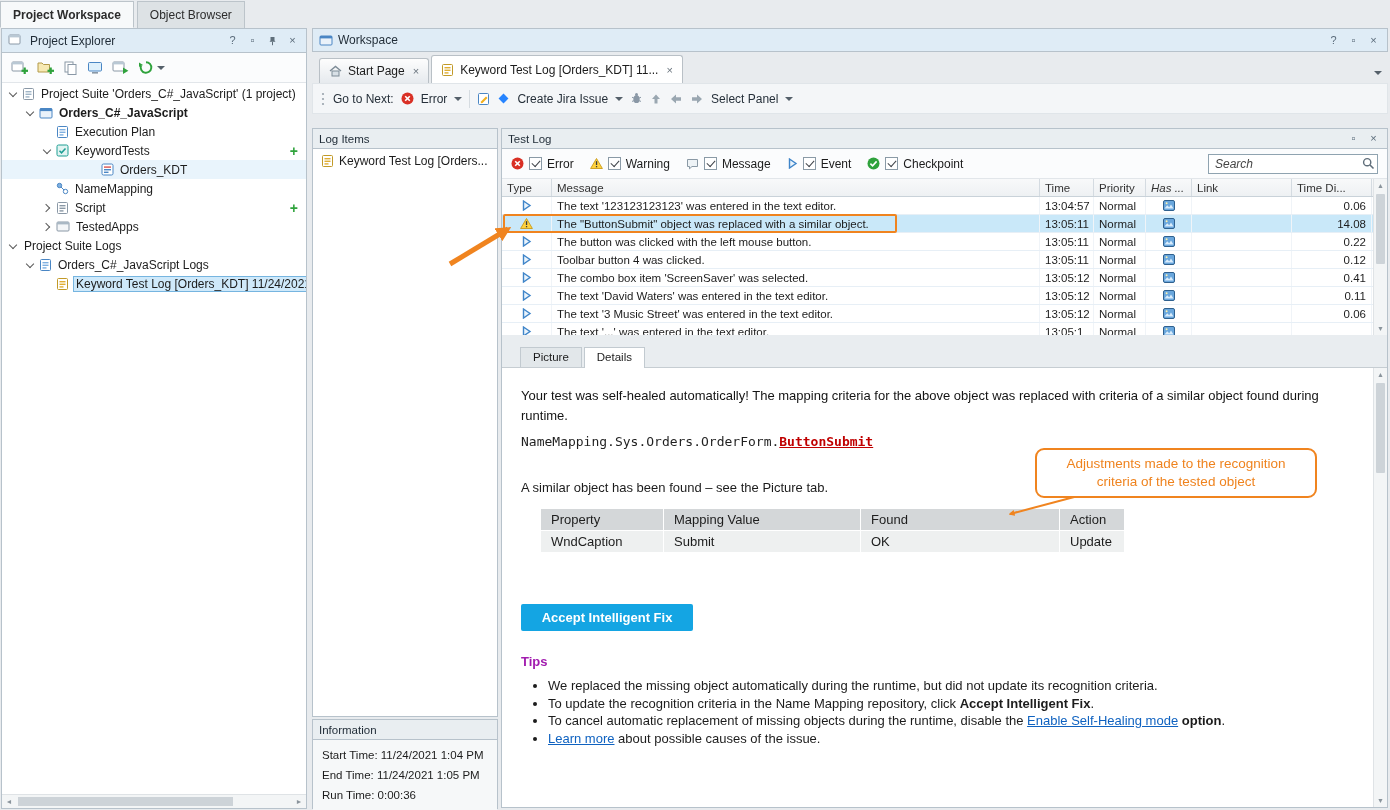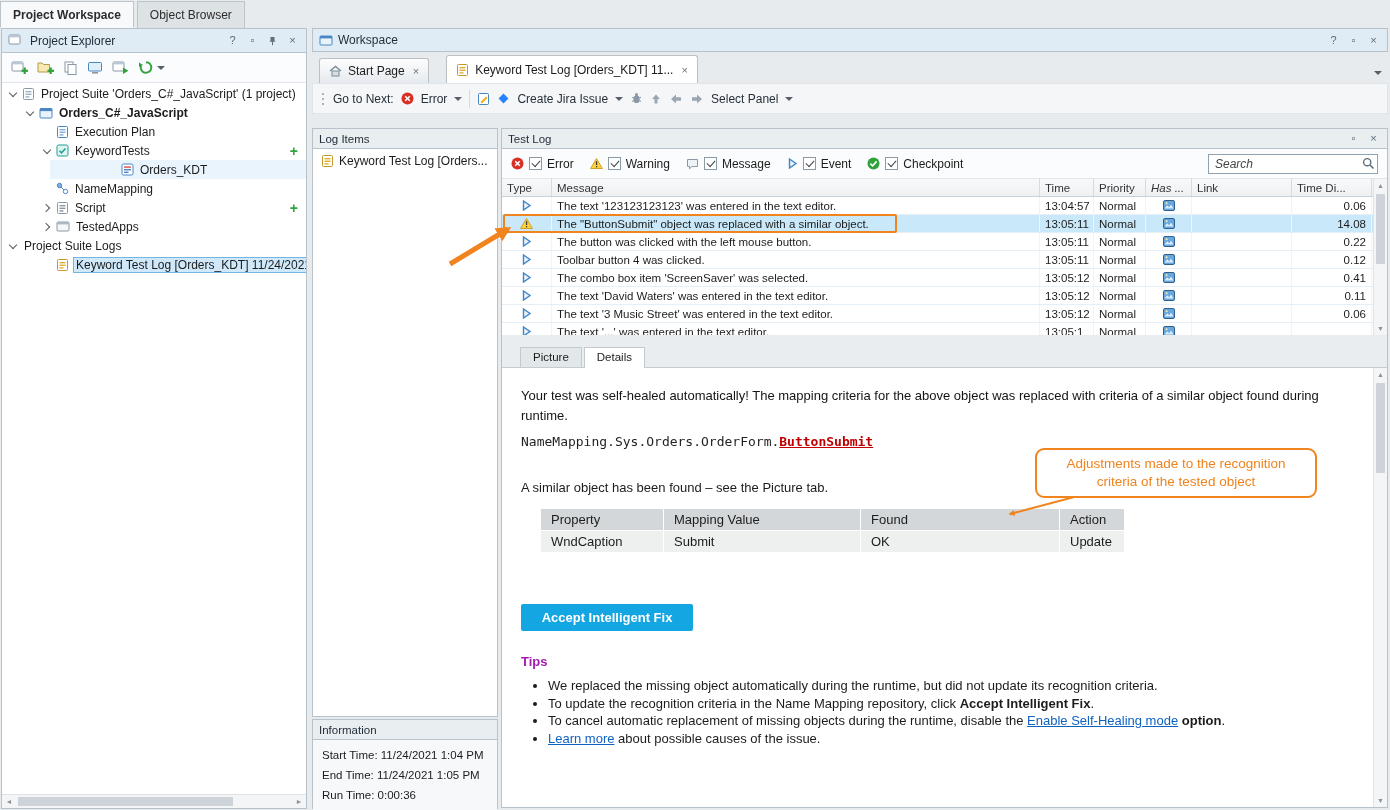--- a/index.html
+++ b/index.html
@@ -30,21 +30,21 @@
 .tlbl.sel{background:#cfe9fa;border:1px solid #76b5e0}
 .plus{position:absolute;right:8px;color:#2fa33c;font-weight:bold;font-size:14px;line-height:1}
 .chev{width:10px;height:10px;display:inline-block;position:relative;flex:none}
 .chev.open::before{content:"";position:absolute;left:2px;top:1px;width:5px;height:5px;border-right:1.4px solid #5a5a5a;border-bottom:1.4px solid #5a5a5a;transform:rotate(45deg)}
 .chev.closed::before{content:"";position:absolute;left:1px;top:2px;width:5px;height:5px;border-right:1.4px solid #5a5a5a;border-bottom:1.4px solid #5a5a5a;transform:rotate(-45deg)}
 .hscroll{position:absolute;left:0;right:0;bottom:0;height:14px;background:#f3f5f6;border-top:1px solid #dfe3e6}
 .hthumb{position:absolute;top:2px;height:9px;left:16px;width:215px;background:#cdd3d8}
 .harr{position:absolute;top:0;bottom:0;width:14px;display:flex;align-items:center;justify-content:center;color:#8a949c;font-size:7px}
 
 .ws-tabs{position:absolute;left:312px;top:54px;width:1076px;height:29px;display:flex;align-items:flex-end;padding-left:7px}
-.doc-tab{display:inline-flex;align-items:center;gap:6px;height:25px;padding:0 9px;border:1px solid #b9c0c6;border-bottom:none;border-radius:3px 3px 0 0;background:linear-gradient(#fdfdfd,#e6eaee);margin-right:17px;white-space:nowrap}
+.doc-tab{display:inline-flex;align-items:center;gap:6px;height:25px;padding:0 9px;border:1px solid #b9c0c6;border-bottom:none;border-radius:3px 3px 0 0;background:linear-gradient(#fdfdfd,#e6eaee);margin-right:2px;white-space:nowrap}
 .doc-tab.active{background:#fff;height:28px}
 .tab-x{color:#6a757e;font-size:11px;margin-left:2px}
 .ws-toolbar{position:absolute;left:312px;top:83px;width:1076px;height:31px;background:#f4f6f8;border:1px solid #e0e5e9;display:flex;align-items:center;gap:7px;padding:0 8px;white-space:nowrap}
 .tb-lbl{color:#26303a}
 
 .li-item{display:flex;align-items:center;gap:5px;padding:5px 8px;white-space:nowrap;overflow:hidden}
 .info-body{padding:5px 9px;background:#f6f8f9;height:100%;font-size:11.5px}
 .info-line{height:20px;display:flex;align-items:center;white-space:nowrap;overflow:hidden}
 
 .tl-filter{position:absolute;left:0;right:0;top:20px;height:30px;display:flex;align-items:center;gap:16px;padding:0 9px;background:#fbfcfd;border-bottom:1px solid #e2e6ea}
@@ -219,21 +219,21 @@
           <span class="chev open"></span>
           <span class="ic">
             <svg width="13" height="13" viewBox="0 0 13 13">
               <rect x="1" y="1" width="11" height="11" rx="1.5" fill="#e2f4f2" stroke="#1d9e93"></rect>
               <path d="M3.5 6.8 L5.5 8.8 L9.5 4.4" stroke="#1d9e93" stroke-width="1.5" fill="none"></path>
             </svg>
           </span>
           <span class="tlbl">KeywordTests</span>
           <span class="plus">+</span>
         </div>
-        <div class="trow hl" style="padding-left: 57px; margin-left: 48px;">
+        <div class="trow hl" style="padding-left: 85px;">
           <span class="chev"></span>
           <span class="ic">
             <svg width="13" height="13" viewBox="0 0 13 13">
               <rect x="1" y="1" width="11" height="11" rx="1.5" fill="#fff" stroke="#4a86c4"></rect>
               <rect x="3" y="3.4" width="7" height="1.4" fill="#d9534f"></rect>
               <rect x="3" y="6" width="7" height="1.4" fill="#4a86c4"></rect>
               <rect x="3" y="8.6" width="4.5" height="1.4" fill="#4a86c4"></rect>
             </svg>
           </span>
           <span class="tlbl">Orders_KDT</span>
@@ -268,20 +268,32 @@
             <svg width="14" height="13" viewBox="0 0 14 13">
               <rect x="1" y="2" width="12" height="9" rx="1" fill="#f4f6f8" stroke="#8a98a6"></rect>
               <rect x="1" y="2" width="12" height="2.4" fill="#aab8c4"></rect>
             </svg>
           </span>
           <span class="tlbl">TestedApps</span>
         </div>
         <div class="trow" style="padding-left: 6px;">
           <span class="chev open"></span>
           <span class="tlbl">Project Suite Logs</span>
+        </div>
+        <div class="trow" style="padding-left: 23px;">
+          <span class="chev open"></span>
+          <span class="ic">
+            <svg width="13" height="14" viewBox="0 0 13 14">
+              <rect x="1.5" y="1.5" width="10" height="11" rx="1" fill="#fff" stroke="#4a86c4"></rect>
+              <rect x="3.5" y="4" width="6" height="1.4" fill="#7fb0e0"></rect>
+              <rect x="3.5" y="6.6" width="6" height="1.4" fill="#7fb0e0"></rect>
+              <rect x="3.5" y="9.2" width="4" height="1.4" fill="#7fb0e0"></rect>
+            </svg>
+          </span>
+          <span class="tlbl">Orders_C#_JavaScript Logs</span>
         </div>
         <div class="trow" style="padding-left: 40px;">
           <span class="chev"></span>
           <span class="ic">
             <svg width="13" height="14" viewBox="0 0 13 14">
               <rect x="1.5" y="1.5" width="10" height="11" rx="1" fill="#fff" stroke="#c29a27"></rect>
               <rect x="3.5" y="4" width="6" height="1.4" fill="#e0ae34"></rect>
               <rect x="3.5" y="6.6" width="6" height="1.4" fill="#e0ae34"></rect>
               <rect x="3.5" y="9.2" width="4" height="1.4" fill="#e0ae34"></rect>
             </svg>

